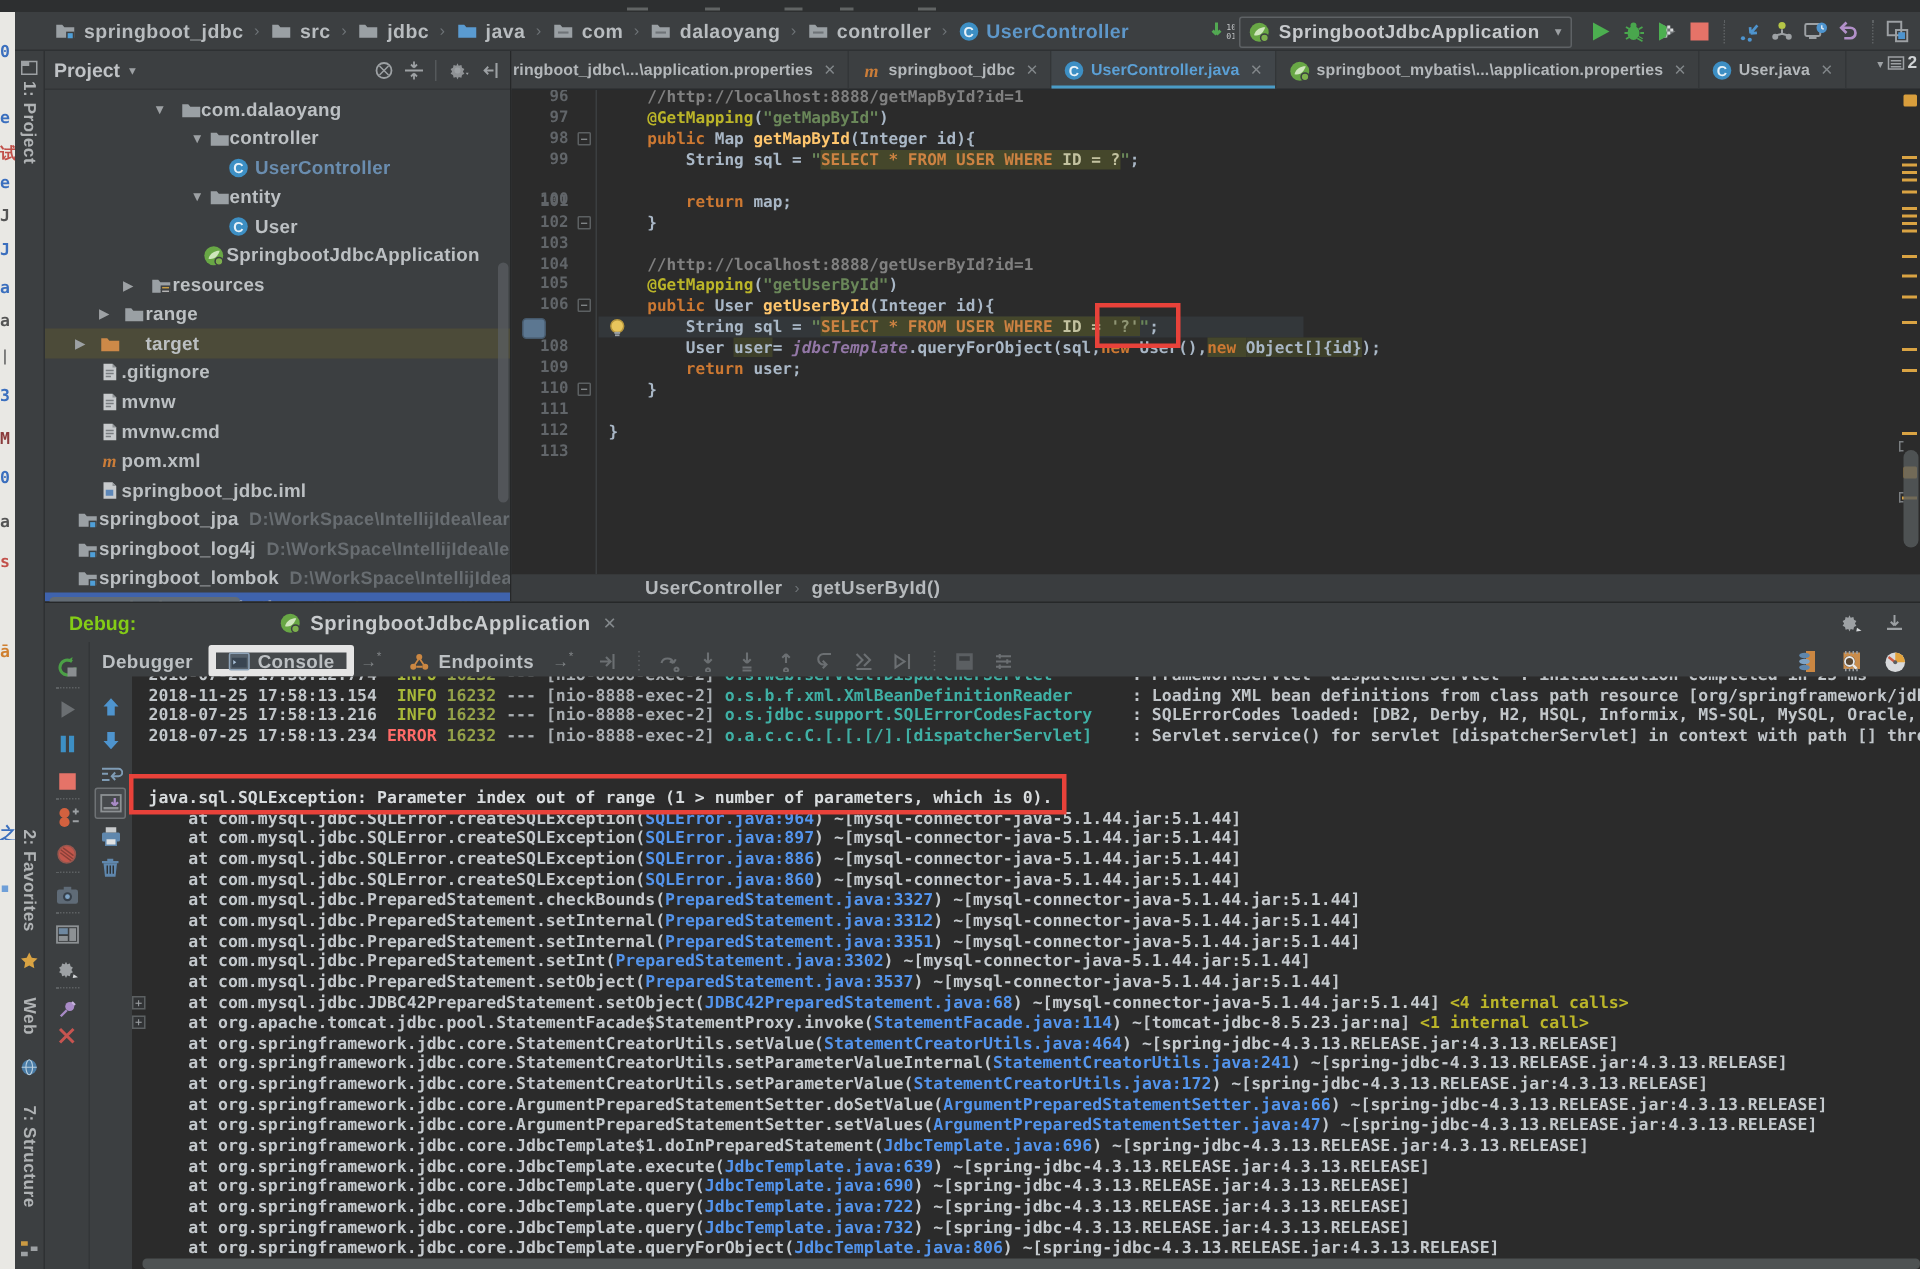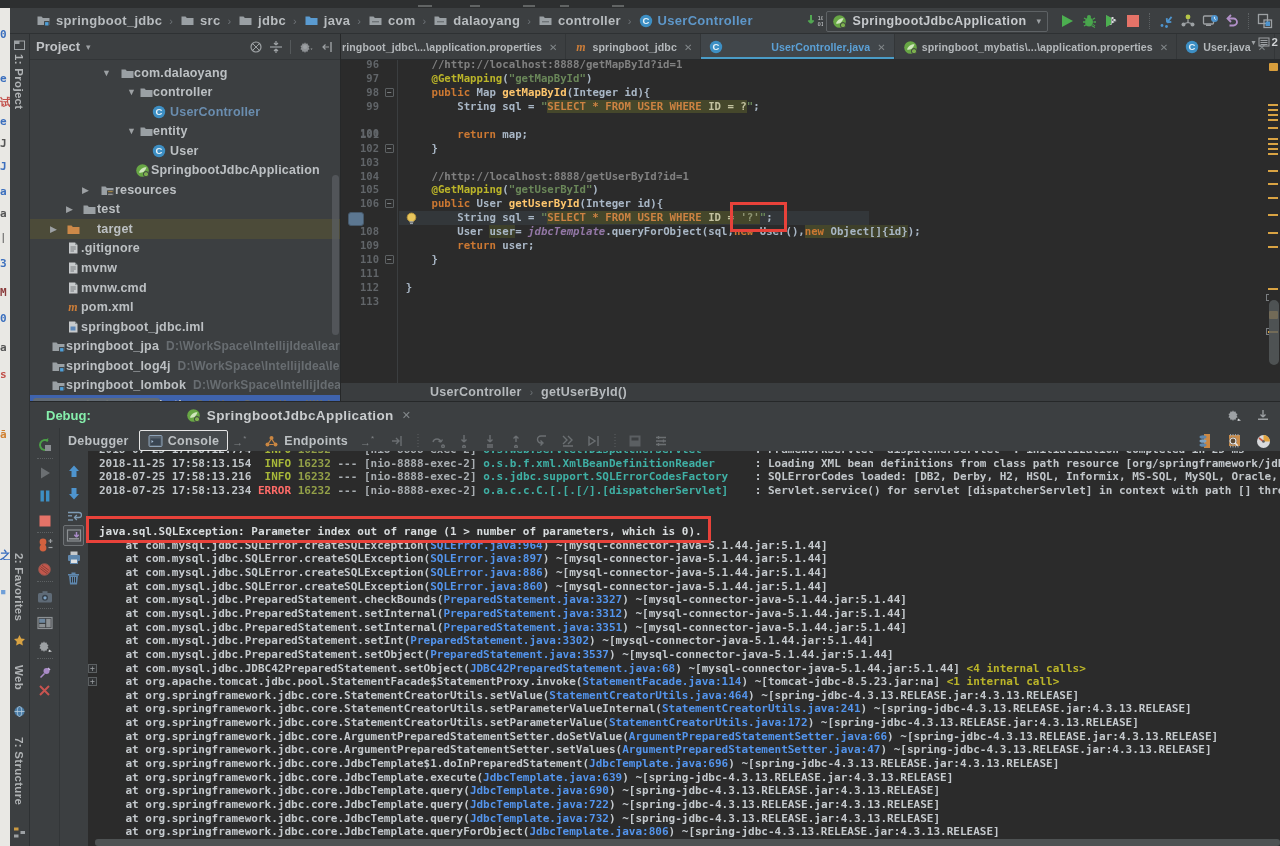--- a/index.html
+++ b/index.html
@@ -50,21 +50,21 @@
   .tree-arrow { position:absolute; font-size:9px; color:#9da1a4; top:5px; }
   .tree-ic { position:absolute; top:3px; width:15px; height:15px; }
   #tree-vscroll { position:absolute; left:302px; top:141px; width:7px; height:160px; background:#5a5e61; border-radius:4px; opacity:.75; }
   #tree-hscroll { position:absolute; left:3px; top:364px; width:127px; height:6px; background:#666b6e; border-radius:3px; opacity:.9; z-index:4;}
 
   
   #editor-tabs { left:341px; top:34px; width:939px; height:26px; background:#3c3f41; border-bottom:1px solid #282b2d; display:flex; overflow:hidden; }
   .etab { position:relative; display:flex; align-items:center; height:26px; padding:0 8px; border-right:1px solid #333638; }
   .etab .lbl { font-size:10.6px; letter-spacing:.1px; color:#b4b8bb; font-weight:600; white-space:nowrap; }
   .etab.active { background:#41464a; }
-  .etab.active .lbl { color:#5ba0d6;margin-left:44px; }
+  .etab.active .lbl { color:#5ba0d6; }
   .etab.active::after { content:""; position:absolute; left:0; right:0; bottom:0; height:3px; background:#4a9cc7; }
   .etab .close { color:#82878a; font-size:10px; margin-left:7px; font-weight:400;}
   .etab .tic { margin-right:4px; display:inline-flex; }
   #tabs-more { position:absolute; right:2px; top:36px; display:flex; align-items:center; gap:2px; color:#9da1a4; }
   #tabs-more .cnt { color:#d0d3d5; font-size:11.5px; font-weight:600; }
 
   
   #editor { left:341px; top:60px; width:939px; height:323px; background:#2b2b2b; overflow:hidden; }
   #gutter-line { position:absolute; left:56px; top:0; width:1px; height:100%; background:#3b3e40; }
   .codeline { position:absolute; left:0; width:100%; height:13.94px; }
@@ -86,29 +86,29 @@
   #ed-vscroll { position:absolute; right:1px; top:240px; width:10px; height:65px; background:#585c5e; border-radius:5px; opacity:.8;}
 
   
   #ed-crumbs { left:341px; top:383px; width:939px; height:18px; background:#3a3d3f; display:flex; align-items:center; }
   #ed-crumbs .itm { font-size:12.5px; color:#b6babd; letter-spacing:.3px; font-weight:600;}
   #ed-crumbs .sep { color:#6e7377; margin:0 8px; font-size:10px; }
 
   
   #debug-panel { left:30px; top:401px; width:1250px; height:445px; background:#3c3f41; border-top:1px solid #262829; }
   #debug-header { position:absolute; left:0; top:0; width:100%; height:26px; display:flex; align-items:center; }
-  #debug-header .dlabel { font-size:13px; font-weight:600; color:#86efac; margin-left:16px; }
+  #debug-header .dlabel { font-size:13px; font-weight:600; color:#84cc16; margin-left:16px; }
   #debug-session { display:flex; align-items:center; margin-left:95px; }
   #debug-session .lbl { font-size:13.5px; letter-spacing:.4px; color:#c9ccce; font-weight:600; margin:0 8px 0 6px; }
   #debug-session .close { color:#84898c; font-size:11px; }
   #debug-header .right { position:absolute; right:10px; top:0; height:100%; display:flex; align-items:center; gap:14px; }
   #debug-tabs { position:absolute; left:30px; top:26px; width:1220px; height:25px; display:flex; align-items:center; }
   .dtab { display:flex; align-items:center; height:21px; padding:0 8px; margin-right:2px; }
   .dtab .lbl { font-size:12.5px; color:#bcc0c3; letter-spacing:.3px; font-weight:600; }
-  .dtab.selected { background:#45494c; border:1px solid #e5e5e5; border-radius:2px; }
+  .dtab.selected { background:#45494c; border:5px solid #e5e5e5; border-radius:2px; }
   .dtab .tic { margin-right:5px; display:inline-flex; }
   .dtab-pin { color:#808487; font-size:11px; margin:0 10px 0 2px; }
   .dtab-pin sup { font-size:8px; }
   #step-icons { display:flex; align-items:center; margin-left:6px; gap:11px; }
   #debug-tabs .right { position:absolute; right:8px; top:0; height:100%; display:flex; align-items:center; gap:12px; }
 
   
   #dbg-col1 { position:absolute; left:0; top:26px; width:30px; height:419px; border-right:1px solid #333638; }
   #dbg-col2 { position:absolute; left:30px; top:51px; width:28px; height:394px; }
   .vic { position:absolute; width:17px; height:17px; display:flex; align-items:center; justify-content:center; }
@@ -470,21 +470,21 @@
           </span>
           <span class="lbl" style="margin-left: 85px;">resources</span>
         </div>
         <div class="tree-row" style="top: 138.35px;">
           <span class="tree-arrow" style="left: 36px;">▶</span>
           <span class="tree-ic" style="left: 52px;">
             <svg width="15" height="15" viewBox="0 0 15 15">
               <path d="M1.5 3.5h4l1.4 1.6h6.6v7H1.5z" fill="#9aa0a4"></path>
             </svg>
           </span>
-          <span class="lbl" style="margin-left: 67px;">test</span>
+          <span class="lbl" style="margin-left: 67px;">range</span>
         </div>
         <div class="tree-row" style="top: 157.9px; background: rgb(76, 75, 57);">
           <span class="tree-arrow" style="left: 20px;">▶</span>
           <span class="tree-ic" style="left: 36px;">
             <svg width="15" height="15" viewBox="0 0 15 15">
               <path d="M1.5 3.5h4l1.4 1.6h6.6v7H1.5z" fill="#cd8948"></path>
             </svg>
           </span>
           <span class="lbl" style="margin-left: 67px;">target</span>
         </div>

